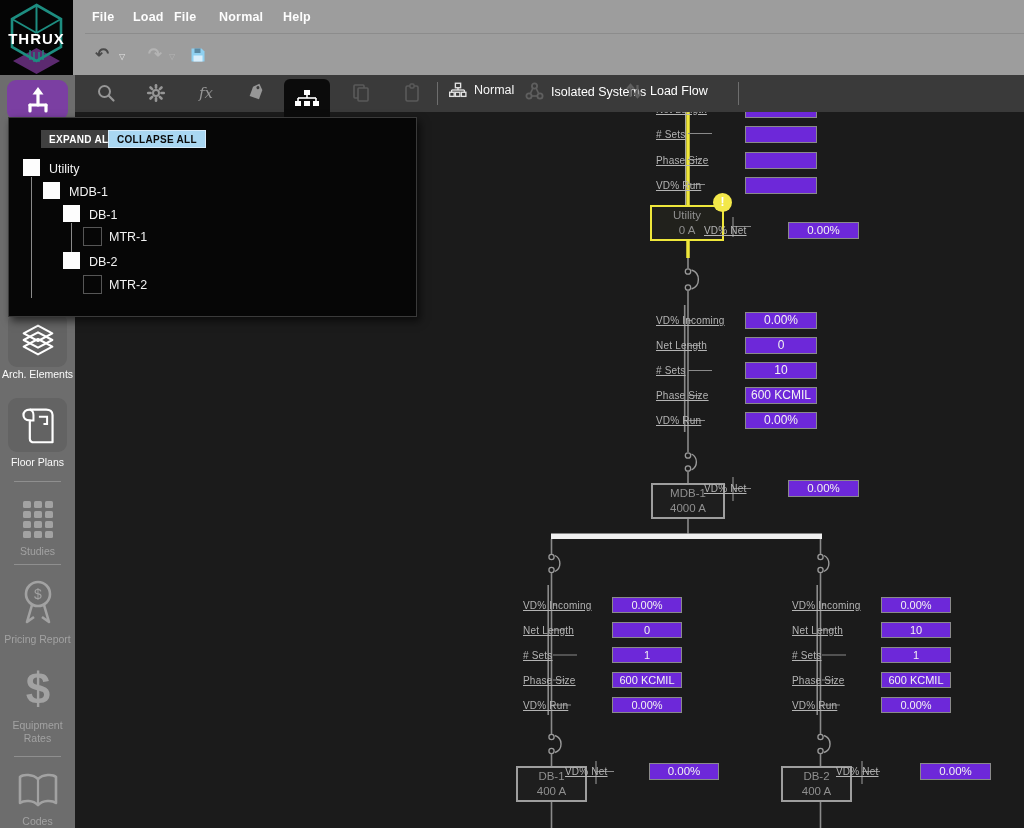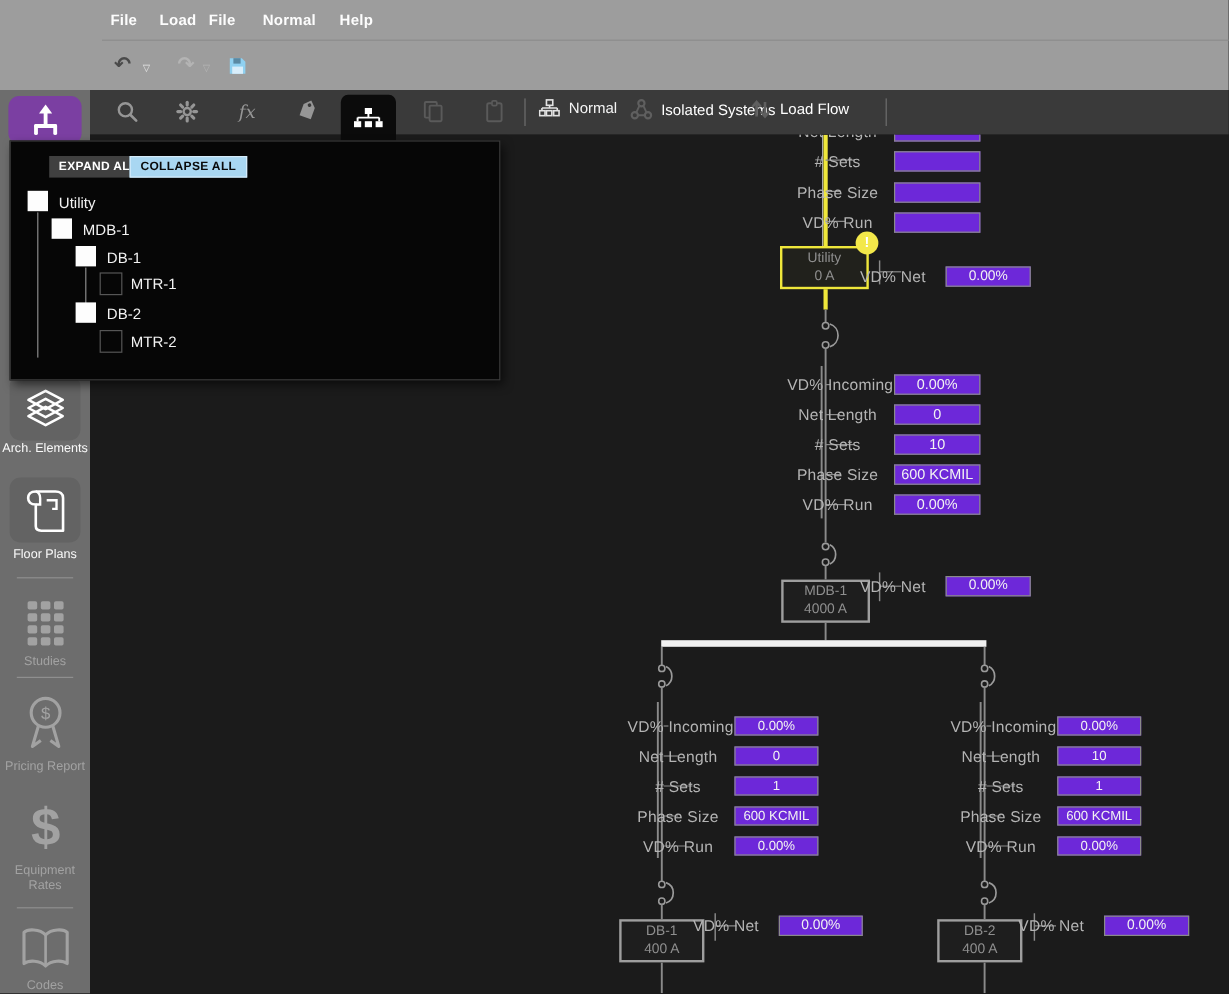--- a/index.html
+++ b/index.html
@@ -3,21 +3,21 @@
 <meta charset="utf-8">
 <style>
   html,body{margin:0;padding:0;background:#1b1b1b;}
   .screen{position:relative;width:1024px;height:828px;overflow:hidden;
           font-family:"Liberation Sans",sans-serif;-webkit-font-smoothing:antialiased;}
 
   
   .canvas{position:absolute;left:0;top:112px;width:1024px;height:716px;background:#1b1b1b;z-index:1;overflow:hidden;}
   .wires{position:absolute;left:0;top:0;}
   .frow{position:absolute;display:flex;align-items:center;}
-  .frow .fl{width:84px;text-align:center;font-size:13px;letter-spacing:.2px;color:#b4b4b4;margin-right:5px;white-space:nowrap;}
+  .frow .fl{width:84px;text-align:left;font-size:10px;letter-spacing:.2px;color:#b4b4b4;margin-right:5px;white-space:nowrap;text-decoration:underline;}
   .frow .fb{border:1px solid #8a8a8a;background:#6d28d9;text-align:center;color:#f2f2f2;white-space:nowrap;}
   .frow.main{left:656px;}  .frow.main .fb{width:70px;height:15px;font-size:12px;line-height:15px;}
   .frow.lb{left:523px;}    .frow.lb .fb{width:68px;height:14px;font-size:11px;line-height:14px;}
   .frow.rb{left:792px;}    .frow.rb .fb{width:68px;height:14px;font-size:11px;line-height:14px;}
   .frow.vn .fl{width:80px;margin-right:4px;}
   .frow.vnu{left:704px;}   .frow.vnu .fb{width:69px;height:15px;font-size:11.5px;line-height:15px;}
   .frow.vd1{left:565px;}   .frow.vd1 .fb{width:68px;height:15px;font-size:11.5px;line-height:15px;}
   .frow.vd2{left:836px;}   .frow.vd2 .fb{width:69px;height:15px;font-size:11.5px;line-height:15px;}
   .node{position:absolute;display:flex;flex-direction:column;align-items:center;justify-content:center;gap:2px;box-sizing:border-box;}
   .node span{font-size:11.5px;color:#8f8f8f;line-height:13px;}
@@ -444,20 +444,36 @@
         <path d="M2 7 L5.5 3 L9 7" fill="none" stroke="#5f5f5f" stroke-width="2.2"></path>
         <line x1="12.5" y1="3" x2="12.5" y2="14" stroke="#5f5f5f" stroke-width="2.2"></line>
         <path d="M9 11 L12.5 15 L16 11" fill="none" stroke="#5f5f5f" stroke-width="2.2"></path>
       </svg>
       <span class="mlab">Load Flow</span>
     </button>
     <div class="tsep" style="left:663px"></div>
   </div>
 
   <div class="header">
+    <div class="logo">
+      <svg width="73" height="75" viewBox="0 0 73 75">
+        <polygon points="36.5,48 60,61 36.5,74 13,61" fill="#5c2a70"></polygon>
+        <polygon points="36.5,5 61,19 61,47 36.5,61 12,47 12,19" fill="none" stroke="#1d8d80" stroke-width="2.6"></polygon>
+        <line x1="36.5" y1="5" x2="36.5" y2="33" stroke="#1d8d80" stroke-width="2"></line>
+        <line x1="36.5" y1="33" x2="61" y2="19" stroke="#1d8d80" stroke-width="2"></line>
+        <line x1="36.5" y1="33" x2="12" y2="19" stroke="#1d8d80" stroke-width="2"></line>
+        <g stroke="#1d8d80" stroke-width="1.4">
+          <line x1="30" y1="50" x2="30" y2="60"></line>
+            <line x1="34" y1="52" x2="34" y2="62"></line>
+          <line x1="39" y1="52" x2="39" y2="62"></line>
+            <line x1="43" y1="50" x2="43" y2="60"></line>
+        </g>
+      </svg>
+      <div class="logo-text">THRUX</div>
+    </div>
     <span class="menu-item" style="left:92px">File</span>
     <span class="menu-item" style="left:133px">Load</span>
     <span class="menu-item" style="left:174px">File</span>
     <span class="menu-item" style="left:219px">Normal</span>
     <span class="menu-item" style="left:283px">Help</span>
     <div class="hdr-div"></div>
 
     <button class="qb glyph" style="left:95px">↶</button>
     <button class="qb caret" style="left:119px">▽</button>
     <button class="qb glyph dis" style="left:148px">↷</button>

